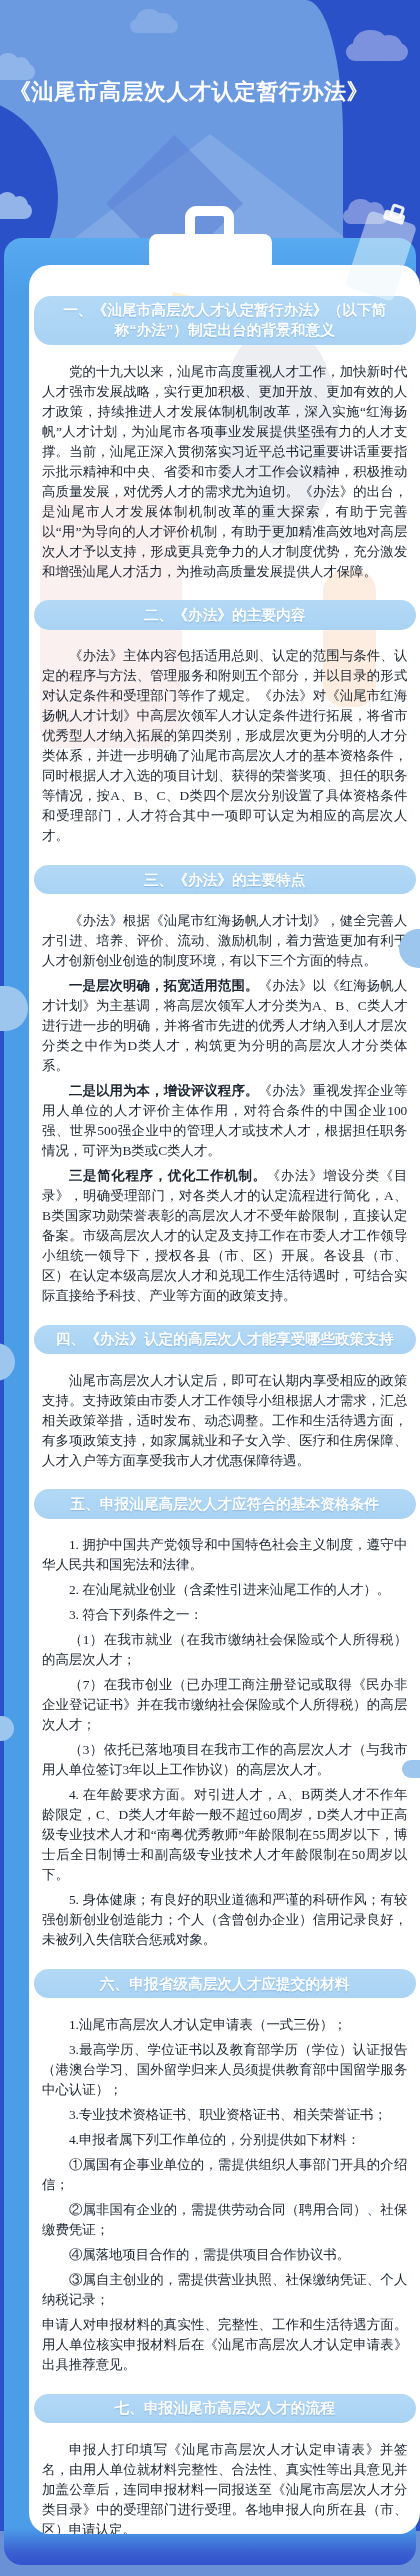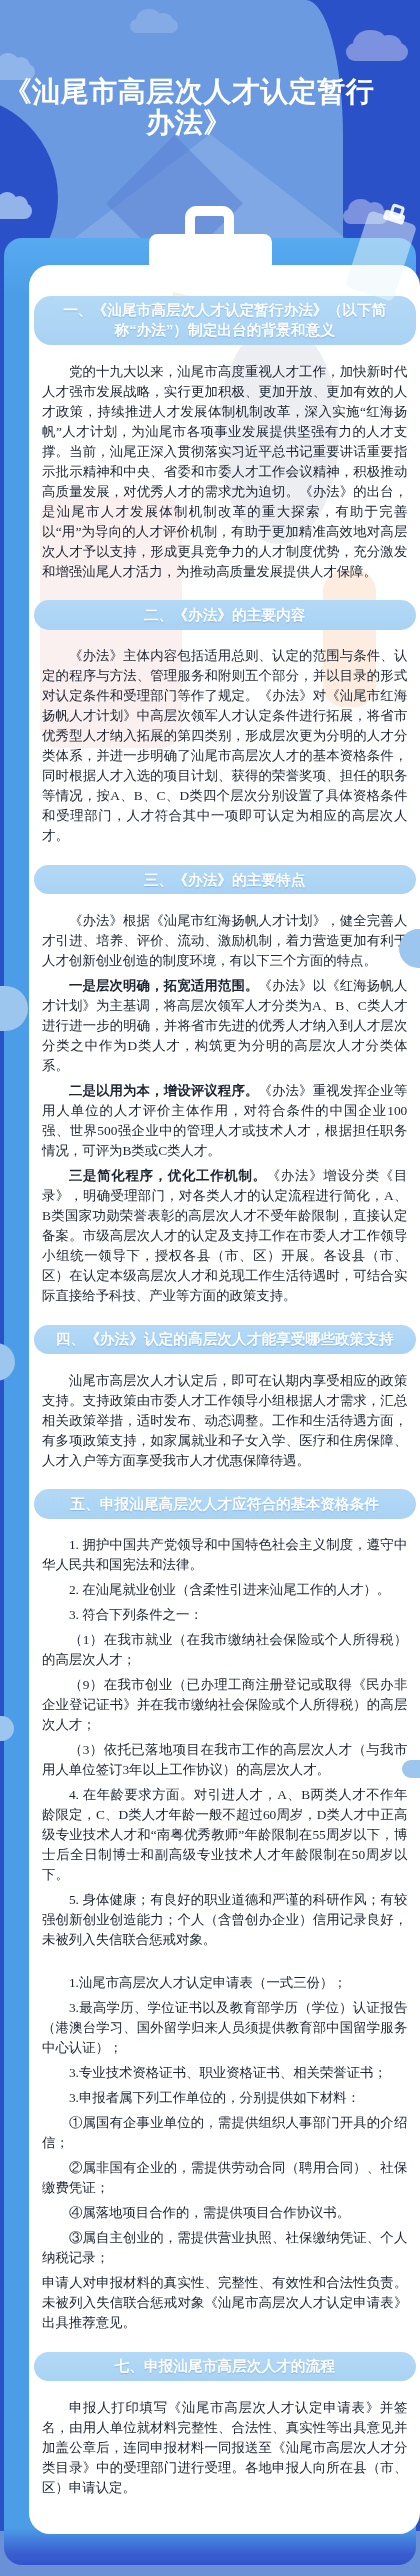--- a/index.html
+++ b/index.html
@@ -24,21 +24,21 @@
   .cloud::before,.cloud::after{content:"";position:absolute;background:inherit;border-radius:50%;}
   .cloud::before{width:55%;height:160%;left:12%;top:-70%;}
   .cloud::after{width:42%;height:120%;right:10%;top:-45%;}
   .cloud.c1{left:130px;top:19px;width:48px;height:13.7px;background:#84abe5;}
   .cloud.c2{left:346px;top:43px;width:62px;height:18px;background:#7d92de;}
   .cloud.c3{left:-9.5px;top:64px;width:44px;height:15.8px;background:#8fb5ea;}
   .cloud.c4{left:-8.4px;top:203px;width:40px;height:15.8px;background:#93b4e8;}
   .cloud.c5{left:343px;top:209px;width:45px;height:14.7px;background:#7d92de;}
   .fan-sheet{position:absolute;left:63px;top:134px;width:294px;height:113px;background:rgba(255,255,255,0.14);clip-path:polygon(50% 0,0 100%,100% 100%);}
   .cap-diamond{position:absolute;left:126px;top:155px;width:97px;height:97px;background:#5b82d6;opacity:.55;transform:rotate(45deg);}
-  .page-title{position:absolute;left:0;top:77px;width:378px;text-align:center;color:var(--title-white);font-weight:bold;font-size:28px;line-height:30.5px;letter-spacing:0.5px;z-index:5;}
+  .page-title{position:absolute;left:0;top:77px;width:378px;text-align:center;color:var(--title-white);font-weight:bold;font-size:22px;line-height:30.5px;letter-spacing:0.5px;z-index:5;}
 
   
   .bc-handle{position:absolute;left:185px;top:206px;width:29px;height:23px;border:10.5px solid #fff;border-radius:11.6px;z-index:6;}
   .bc-body{position:absolute;left:149px;top:234px;width:123px;height:38px;background:#fff;border-radius:8.4px;z-index:6;}
 
   
   .clipboard{position:absolute;left:356px;top:216px;width:50px;height:80px;background:rgba(235,248,250,0.5);border-radius:5.3px;transform:rotate(18deg);z-index:7;}
   .clipboard .clip{position:absolute;left:14.7px;top:-6.3px;width:21px;height:10.5px;background:rgba(255,255,255,0.9);border-radius:2.6px;}
   .clipboard .clip-ring{position:absolute;left:20px;top:-13.7px;width:7.4px;height:7.4px;border:3.2px solid rgba(255,255,255,0.9);border-radius:3.2px;}
 
@@ -122,35 +122,36 @@
           <div class="pill">四、《办法》认定的高层次人才能享受哪些政策支持</div>
           <div class="sec-body">
             <p class="para">汕尾市高层次人才认定后，即可在认期内享受相应的政策支持。支持政策由市委人才工作领导小组根据人才需求，汇总相关政策举措，适时发布、动态调整。工作和生活待遇方面，有多项政策支持，如家属就业和子女入学、医疗和住房保障、人才入户等方面享受我市人才优惠保障待遇。</p>
           </div>
           <div class="pill">五、申报汕尾高层次人才应符合的基本资格条件</div>
           <div class="sec-body">
             <p class="para">1. 拥护中国共产党领导和中国特色社会主义制度，遵守中华人民共和国宪法和法律。</p>
             <p class="para">2. 在汕尾就业创业（含柔性引进来汕尾工作的人才）。</p>
             <p class="para">3. 符合下列条件之一：</p>
             <p class="para">（1）在我市就业（在我市缴纳社会保险或个人所得税）的高层次人才；</p>
-            <p class="para">（9）在我市创业（已办理工商注册登记或取得《民办非企业登记证书》并在我市缴纳社会保险或个人所得税）的高层次人才；</p>
+            <p class="para">（7）在我市创业（已办理工商注册登记或取得《民办非企业登记证书》并在我市缴纳社会保险或个人所得税）的高层次人才；</p>
             <p class="para">（3）依托已落地项目在我市工作的高层次人才（与我市用人单位签订3年以上工作协议）的高层次人才。</p>
             <p class="para">4. 在年龄要求方面。对引进人才，A、B两类人才不作年龄限定，C、D类人才年龄一般不超过60周岁，D类人才中正高级专业技术人才和“南粤优秀教师”年龄限制在55周岁以下，博士后全日制博士和副高级专业技术人才年龄限制在50周岁以下。</p>
             <p class="para">5. 身体健康；有良好的职业道德和严谨的科研作风；有较强创新创业创造能力；个人（含曾创办企业）信用记录良好，未被列入失信联合惩戒对象。</p>
           </div>
+          <div class="pill">六、申报省级高层次人才应提交的材料</div>
           <div class="sec-body">
             <p class="para">1.汕尾市高层次人才认定申请表（一式三份）；</p>
             <p class="para">3.最高学历、学位证书以及教育部学历（学位）认证报告（港澳台学习、国外留学归来人员须提供教育部中国留学服务中心认证）；</p>
             <p class="para">3.专业技术资格证书、职业资格证书、相关荣誉证书；</p>
-            <p class="para">3.申报者属下列工作单位的，分别提供如下材料：</p>
+            <p class="para">4.申报者属下列工作单位的，分别提供如下材料：</p>
             <p class="para">①属国有企事业单位的，需提供组织人事部门开具的介绍信；</p>
             <p class="para">②属非国有企业的，需提供劳动合同（聘用合同）、社保缴费凭证；</p>
             <p class="para">④属落地项目合作的，需提供项目合作协议书。</p>
             <p class="para">③属自主创业的，需提供营业执照、社保缴纳凭证、个人纳税记录；</p>
-            <p class="para flush">申请人对申报材料的真实性、完整性、有效性和合法性负责。未被列入失信联合惩戒对象《汕尾市高层次人才认定申请表》出具推荐意见。</p>
+            <p class="para flush">申请人对申报材料的真实性、完整性、工作和生活待遇方面。用人单位核实申报材料后在《汕尾市高层次人才认定申请表》出具推荐意见。</p>
           </div>
           <div class="pill">七、申报汕尾市高层次人才的流程</div>
           <div class="sec-body">
             <p class="para">申报人打印填写《汕尾市高层次人才认定申请表》并签名，由用人单位就材料完整性、合法性、真实性等出具意见并加盖公章后，连同申报材料一同报送至《汕尾市高层次人才分类目录》中的受理部门进行受理。各地申报人向所在县（市、区）申请认定。</p>
           </div>
         </div>
     </div>
   </div>
 
   <div class="bc-handle"></div>

